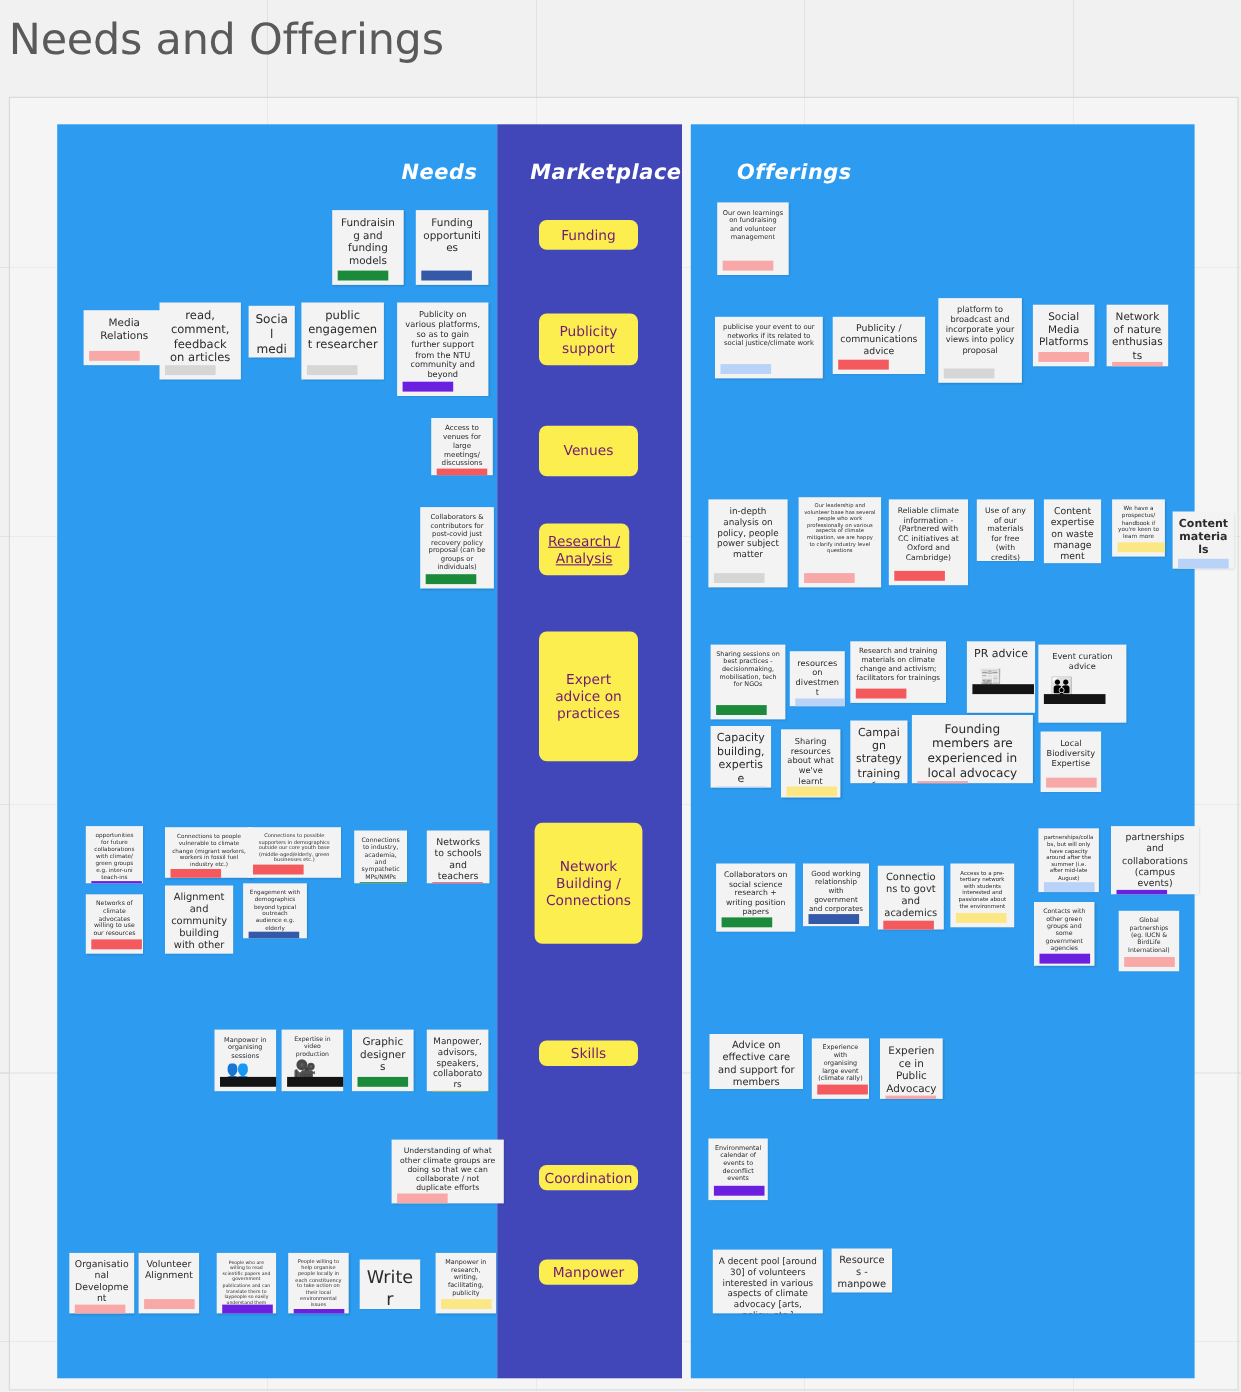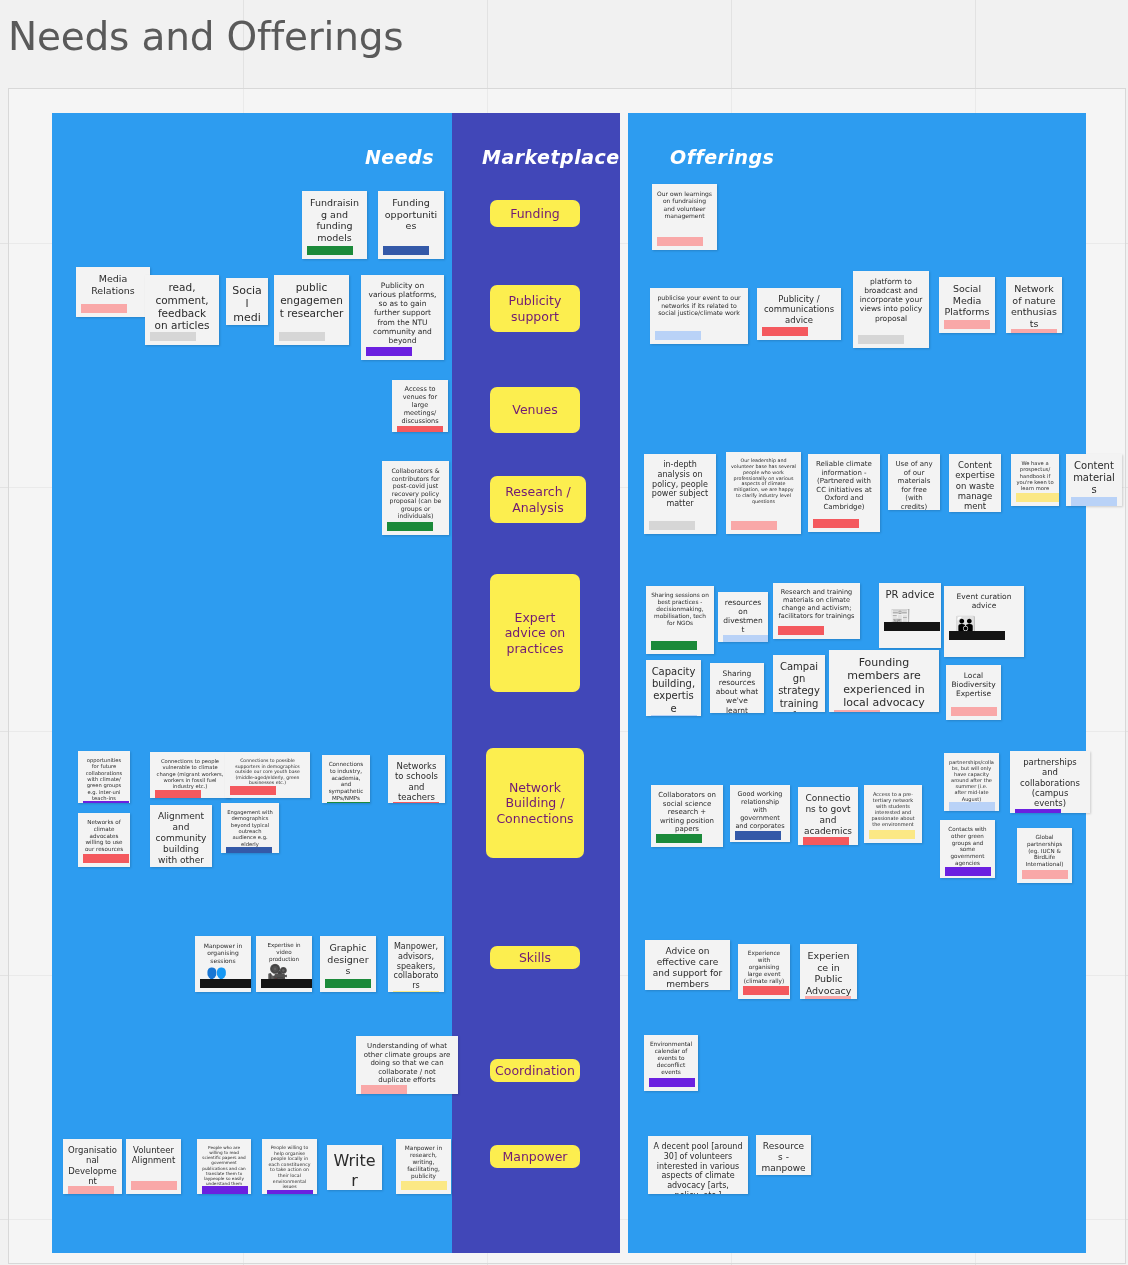--- a/index.html
+++ b/index.html
@@ -138,35 +138,35 @@
   </div>
 
   <div class="panel" id="offer-panel">
     <div class="panel-heading" id="offer-heading">Offerings</div>
   </div>
 
   <div id="dynamic-layer">
       <div class="pill" style="left: 490px; top: 200px; width: 90px; height: 27px;">Funding</div>
       <div class="pill" style="left: 490px; top: 285px; width: 90px; height: 47px;">Publicity support</div>
       <div class="pill" style="left: 490px; top: 387px; width: 90px; height: 46px;">Venues</div>
-      <div class="pill" style="left: 490px; top: 476px; width: 96px; height: 47px;">Research / Analysis</div>
+      <div class="pill" style="left: 490px; top: 476px; width: 82px; height: 47px; text-decoration: underline;">Research / Analysis</div>
       <div class="pill" style="left: 490px; top: 574px; width: 90px; height: 118px;">Expert advice on practices</div>
       <div class="pill" style="left: 486px; top: 748px; width: 98px; height: 110px;">Network Building / Connections</div>
       <div class="pill" style="left: 490px; top: 946px; width: 90px; height: 23px;">Skills</div>
       <div class="pill" style="left: 490px; top: 1059px; width: 90px; height: 23px;">Coordination</div>
       <div class="pill" style="left: 490px; top: 1145px; width: 90px; height: 23px;">Manpower</div>
       <div class="card" style="left: 302px; top: 191px; width: 65px; height: 68px;">
         <div class="ctext" style="font-size: 9.5px; line-height: 1.22;">Fundraising and funding models</div>
         <div class="swatch" style="background: rgb(27, 138, 58);"></div>
       </div>
       <div class="card" style="left: 378px; top: 191px; width: 66px; height: 68px;">
         <div class="ctext" style="font-size: 9.5px; line-height: 1.22;">Funding opportunities</div>
         <div class="swatch" style="background: rgb(52, 89, 168);"></div>
       </div>
-      <div class="card" style="left: 76px; top: 267px; width: 74px; height: 50px;">
+      <div class="card" style="left: 76px; top: 282px; width: 74px; height: 50px;">
         <div class="ctext" style="font-size: 9.5px; line-height: 1.22;">Media Relations</div>
         <div class="swatch" style="background: rgb(249, 168, 168);"></div>
       </div>
       <div class="card" style="left: 145px; top: 275px; width: 74px; height: 70px;">
         <div class="ctext" style="font-size: 10.5px; line-height: 1.22;">read, comment, feedback on articles</div>
         <div class="swatch" style="background: rgb(214, 214, 214);"></div>
       </div>
       <div class="card" style="left: 226px; top: 278px; width: 42px; height: 47px;">
         <div class="ctext" style="font-size: 11px; line-height: 1.22;">Social media</div>
       </div>
@@ -306,21 +306,21 @@
         <div class="ctext" style="font-size: 7px; line-height: 1.22;">Use of any of our materials for free (with credits)</div>
       </div>
       <div class="card" style="left: 949px; top: 454px; width: 52px; height: 58px;">
         <div class="ctext" style="font-size: 8.5px; line-height: 1.22;">Content expertise on waste management</div>
         <div class="swatch" style="background: rgb(52, 89, 168);"></div>
       </div>
       <div class="card" style="left: 1011px; top: 454px; width: 48px; height: 52px;">
         <div class="ctext" style="font-size: 5.2px; line-height: 1.22;">We have a prospectus/ handbook if you're keen to learn more</div>
         <div class="swatch" style="background: rgb(251, 232, 133);"></div>
       </div>
-      <div class="card" style="left: 1066px; top: 454px; width: 56px; height: 52px;">
+      <div class="card" style="left: 1066px; top: 465px; width: 56px; height: 52px; font-weight: bold;">
         <div class="ctext" style="font-size: 10px; line-height: 1.22;">Content materials</div>
         <div class="swatch" style="background: rgb(185, 210, 247);"></div>
       </div>
       <div class="card" style="left: 646px; top: 586px; width: 68px; height: 68px;">
         <div class="ctext" style="font-size: 5.8px; line-height: 1.22;">Sharing sessions on best practices - decisionmaking, mobilisation, tech for NGOs</div>
         <div class="swatch" style="background: rgb(27, 138, 58);"></div>
       </div>
       <div class="card" style="left: 718px; top: 592px; width: 50px; height: 50px;">
         <div class="ctext" style="font-size: 7.5px; line-height: 1.22;">resources on divestment</div>
         <div class="swatch" style="background: rgb(185, 210, 247);"></div>
@@ -340,21 +340,21 @@
         <div class="ctext" style="font-size: 7.5px; line-height: 1.22;">Event curation advice</div>
         <div class="card-img">
           <span class="glyph">👪</span>
           <div class="img-bar"></div>
         </div>
       </div>
       <div class="card" style="left: 646px; top: 660px; width: 55px; height: 56px;">
         <div class="ctext" style="font-size: 10px; line-height: 1.22;">Capacity building, expertise</div>
         <div class="swatch" style="background: rgb(185, 210, 247);"></div>
       </div>
-      <div class="card" style="left: 710px; top: 663px; width: 54px; height: 50px;">
+      <div class="card" style="left: 710px; top: 663px; width: 54px; height: 62px;">
         <div class="ctext" style="font-size: 7.5px; line-height: 1.22;">Sharing resources about what we've learnt</div>
         <div class="swatch" style="background: rgb(251, 232, 133);"></div>
       </div>
       <div class="card" style="left: 773px; top: 655px; width: 52px; height: 57px;">
         <div class="ctext" style="font-size: 10px; line-height: 1.22;">Campaign strategy training for green groups</div>
         <div class="swatch" style="background: rgb(107, 32, 224);"></div>
       </div>
       <div class="card" style="left: 829px; top: 650px; width: 110px; height: 62px;">
         <div class="ctext" style="font-size: 11px; line-height: 1.22;">Founding members are experienced in local advocacy</div>
         <div class="swatch" style="background: rgb(249, 168, 168);"></div>

